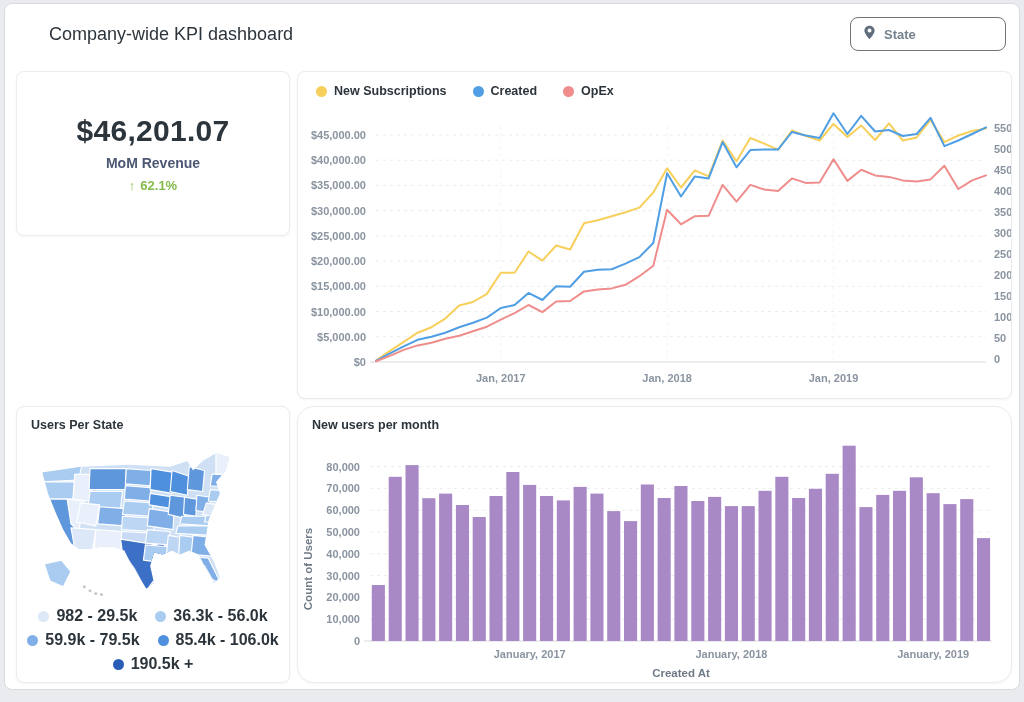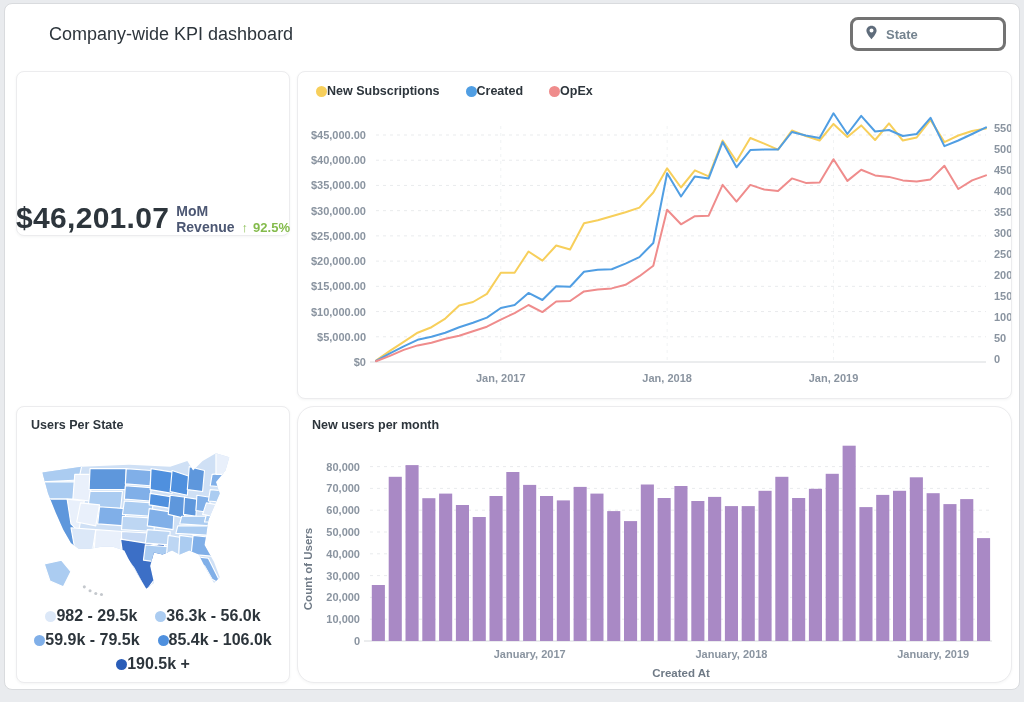--- a/index.html
+++ b/index.html
@@ -11,34 +11,34 @@
           box-shadow: 0 1px 3px rgba(45,53,60,0.05); }
   
   #page-title { position: absolute; left: 24px; top: 20px; font-size: 18px; font-weight: 400; color: #2d353c; margin-left: 20px; }
   #date-filter { position: absolute; left: 663px; top: 8px; width: 173px; height: 38px;
                  border: 2px solid #509EE3; border-radius: 8px; padding: 0 8px 4px 10px; background: #fff; }
   #date-filter legend { font-size: 9.5px; font-weight: 700; color: #74838f; padding: 0 4px; margin-left: 2px; letter-spacing: .2px; }
   #date-filter .val-row { display: flex; align-items: center; gap: 8px; margin-top: 1px; cursor: pointer; }
   #date-filter .val { color: #509EE3; font-size: 13px; font-weight: 700; }
   #date-filter .x { color: #509EE3; font-size: 13px; font-weight: 700; cursor: pointer; }
   #state-filter { position: absolute; left: 845px; top: 13px; width: 156px; height: 34px;
-                  border: 3px solid #737373; border-radius: 8px; background: #fff;
+                  border: 1px solid #737373; border-radius: 8px; background: #fff;
                   display: flex; align-items: center; gap: 8px; padding: 0 12px; cursor: pointer; }
   #state-filter .lbl { color: #74838f; font-size: 13px; font-weight: 700; }
   
-  .kpi { display: flex; flex-direction: row; align-items: flex-end; justify-content: center; gap: 7px; cursor: pointer; }
+  .kpi { display: flex; flex-direction: column; align-items: center; justify-content: center; gap: 7px; cursor: pointer; }
   .kpi-value { font-size: 30px; font-weight: 800; color: #2d353c; letter-spacing: .3px; }
   .kpi-label { font-size: 14px; font-weight: 700; color: #4c5773; }
   .kpi-delta { font-size: 13px; font-weight: 700; display: flex; align-items: center; gap: 5px; }
   .kpi-delta.up   { color: #84BB4C; }
   .kpi-delta.down { color: #ED6E6E; }
   
   .chart-title { position: absolute; left: 14px; top: 11px; font-size: 12.5px; font-weight: 700; color: #2d353c; }
   #line-legend { position: absolute; left: 18px; top: 12px; display: flex; gap: 26px; }
-  .legend-item { display: flex; align-items: center; cursor: pointer; }
+  .legend-item { display: flex; align-items: center; gap: 7px; cursor: pointer; }
   .legend-dot { width: 11px; height: 11px; border-radius: 50%; }
   .legend-label { font-size: 12.5px; font-weight: 700; color: #2d353c; }
   svg text { font-family: "Liberation Sans", sans-serif; }
   .axis-tick { font-size: 11px; font-weight: 700; fill: #8a94a0; }
   .axis-title { font-size: 11.5px; font-weight: 700; fill: #6f7a86; }
   #map-svg-wrap { position: absolute; left: 12px; top: 36px; width: 248px; height: 158px; }
   #map-legend { position: absolute; left: 6px; right: 6px; top: 200px; display: flex; flex-wrap: wrap;
                 justify-content: center; row-gap: 6px; column-gap: 18px; }
   #map-legend .legend-label { font-size: 16px; }
 </style>
@@ -57,21 +57,21 @@
         </svg>
     </span>
     <span class="lbl">State</span>
   </div>
 
   <div class="card kpi" style="left:11px; top:67px; width:274px; height:165px;">
     <div class="kpi-value">$46,201.07</div>
     <div class="kpi-label">MoM Revenue</div>
     <div class="kpi-delta up">
       <span>↑</span>
-      <span>92.5%</span>
+      <span>62.1%</span>
     </div>
   </div>
 
 
   <div class="card" style="left:292px; top:67px; width:715px; height:328px;">
     <div id="line-legend">
         <div class="legend-item">
           <span class="legend-dot" style="background: rgb(247, 207, 91);"></span>
           <span class="legend-label">New Subscriptions</span>
         </div>

